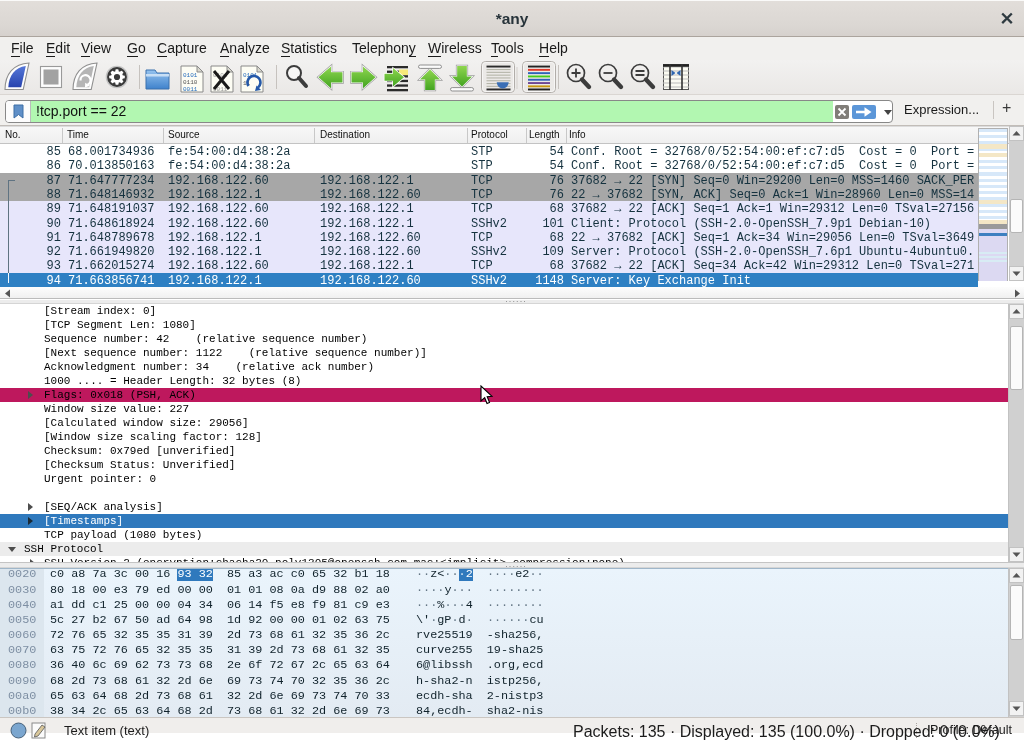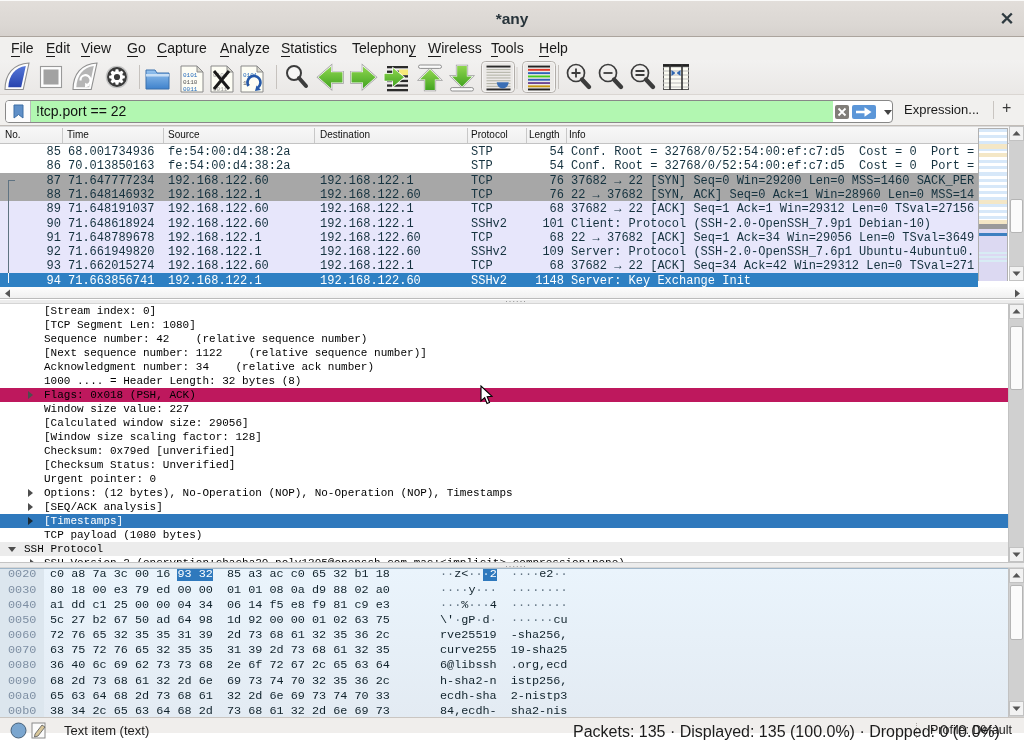--- a/index.html
+++ b/index.html
@@ -47,21 +47,21 @@
 .dline span.txt { position:absolute; top:1px; }
 .tri { position:absolute; width:0; height:0; }
 .triR { border-top:4px solid transparent; border-bottom:4px solid transparent; border-left:5px solid #4d4d4d; top:3px; }
 .triD { border-left:4px solid transparent; border-right:4px solid transparent; border-top:5px solid #4d4d4d; top:5px; }
 
 #hexpane { left:0; top:568px; width:1008px; height:149px; background:linear-gradient(#eaf4fc,#e3ebf3); border-top:1px solid #9fb6c9; overflow:hidden; }
 #hexoffcol { position:absolute; left:0; top:0; width:44px; height:148px; background:#dce6ee; }
 .hxline { position:absolute; left:0; width:1008px; height:15px; font-family:"Liberation Mono", monospace; font-size:11.8px; white-space:pre; }
 .hxline .off { position:absolute; left:8px; color:#7e8fa3; }
 .hxline .hx { position:absolute; left:50px; color:#10222b; }
-.hxline .as { position:absolute; left:440px; color:#10222b;text-align:right; }
+.hxline .as { position:absolute; left:416px; color:#10222b;text-align:right; }
 .hxline i { font-style:normal; color:#647685; }
 .hxline b { font-weight:normal; background:#2f79bd; color:#fff; }
 .hxline b i { color:#dbe8f2; }
 
 #statusbar { left:0; top:717px; width:1024px; height:16px; background:#f0eeec; border-top:1px solid #cac6c2; }
 .stxt { position:absolute; top:5px; font-size:13px; color:#1c1c1c; white-space:pre; }
 </style>
 </head>
 <body>
 <div class="abs" id="titlebar"></div>
@@ -367,21 +367,20 @@
     <div class="dline" style="top:42px;background:#fff;color:#000"><span class="txt" style="left:44px">[Next sequence number: 1122    (relative sequence number)]</span></div>
     <div class="dline" style="top:56px;background:#fff;color:#000"><span class="txt" style="left:44px">Acknowledgment number: 34    (relative ack number)</span></div>
     <div class="dline" style="top:70px;background:#fff;color:#000"><span class="txt" style="left:44px">1000 .... = Header Length: 32 bytes (8)</span></div>
     <div class="dline" style="top:84px;background:#be185d;color:#000"><span class="tri triR" style="left:28px;border-left-color:#4d4d4d"></span><span class="txt" style="left:44px">Flags: 0x018 (PSH, ACK)</span></div>
     <div class="dline" style="top:98px;background:#fff;color:#000"><span class="txt" style="left:44px">Window size value: 227</span></div>
     <div class="dline" style="top:112px;background:#fff;color:#000"><span class="txt" style="left:44px">[Calculated window size: 29056]</span></div>
     <div class="dline" style="top:126px;background:#fff;color:#000"><span class="txt" style="left:44px">[Window size scaling factor: 128]</span></div>
     <div class="dline" style="top:140px;background:#fff;color:#000"><span class="txt" style="left:44px">Checksum: 0x79ed [unverified]</span></div>
     <div class="dline" style="top:154px;background:#fff;color:#000"><span class="txt" style="left:44px">[Checksum Status: Unverified]</span></div>
     <div class="dline" style="top:168px;background:#fff;color:#000"><span class="txt" style="left:44px">Urgent pointer: 0</span></div>
-    <div class="dline" style="top:182px;background:#fff;color:#000"><span class="tri triR" style="left:28px;border-left-color:#4d4d4d"></span><span class="txt" style="left:44px">Options: (12 bytes), No-Operation (NOP), No-Operation (NOP), Timestamps</span></div>
     <div class="dline" style="top:210px;background:#2f79bd;color:#fff"><span class="tri triR" style="left:28px;border-left-color:#1a2a36"></span><span class="txt" style="left:44px">[Timestamps]</span></div>
     <div class="dline" style="top:196px;background:#fff;color:#000"><span class="tri triR" style="left:28px;border-left-color:#4d4d4d"></span><span class="txt" style="left:44px">[SEQ/ACK analysis]</span></div>
     <div class="dline" style="top:224px;background:#fff;color:#000"><span class="txt" style="left:44px">TCP payload (1080 bytes)</span></div>
     <div class="dline" style="top:238px;background:#ececec;color:#000"><span class="tri triD" style="left:8px"></span><span class="txt" style="left:24px">SSH Protocol</span></div>
     <div class="dline" style="top:252px;background:#fff;color:#000"><span class="tri triR" style="left:30px;border-left-color:#4d4d4d"></span><span class="txt" style="left:44px">SSH Version 2 (encryption:chacha20_poly1305@openssh.com mac:&lt;implicit&gt; compression:none)</span></div>
   </div>
 
 <div class="abs" style="left:0;top:562px;width:1024px;height:6px;background:#ececec;border-top:1px solid #c4c4c4;border-bottom:1px solid #d5d5d5"></div>
 <div class="abs" style="left:505px;top:561.5px;font-size:9px;color:#8a8a8a;letter-spacing:0.6px;line-height:8px">······</div>
 

